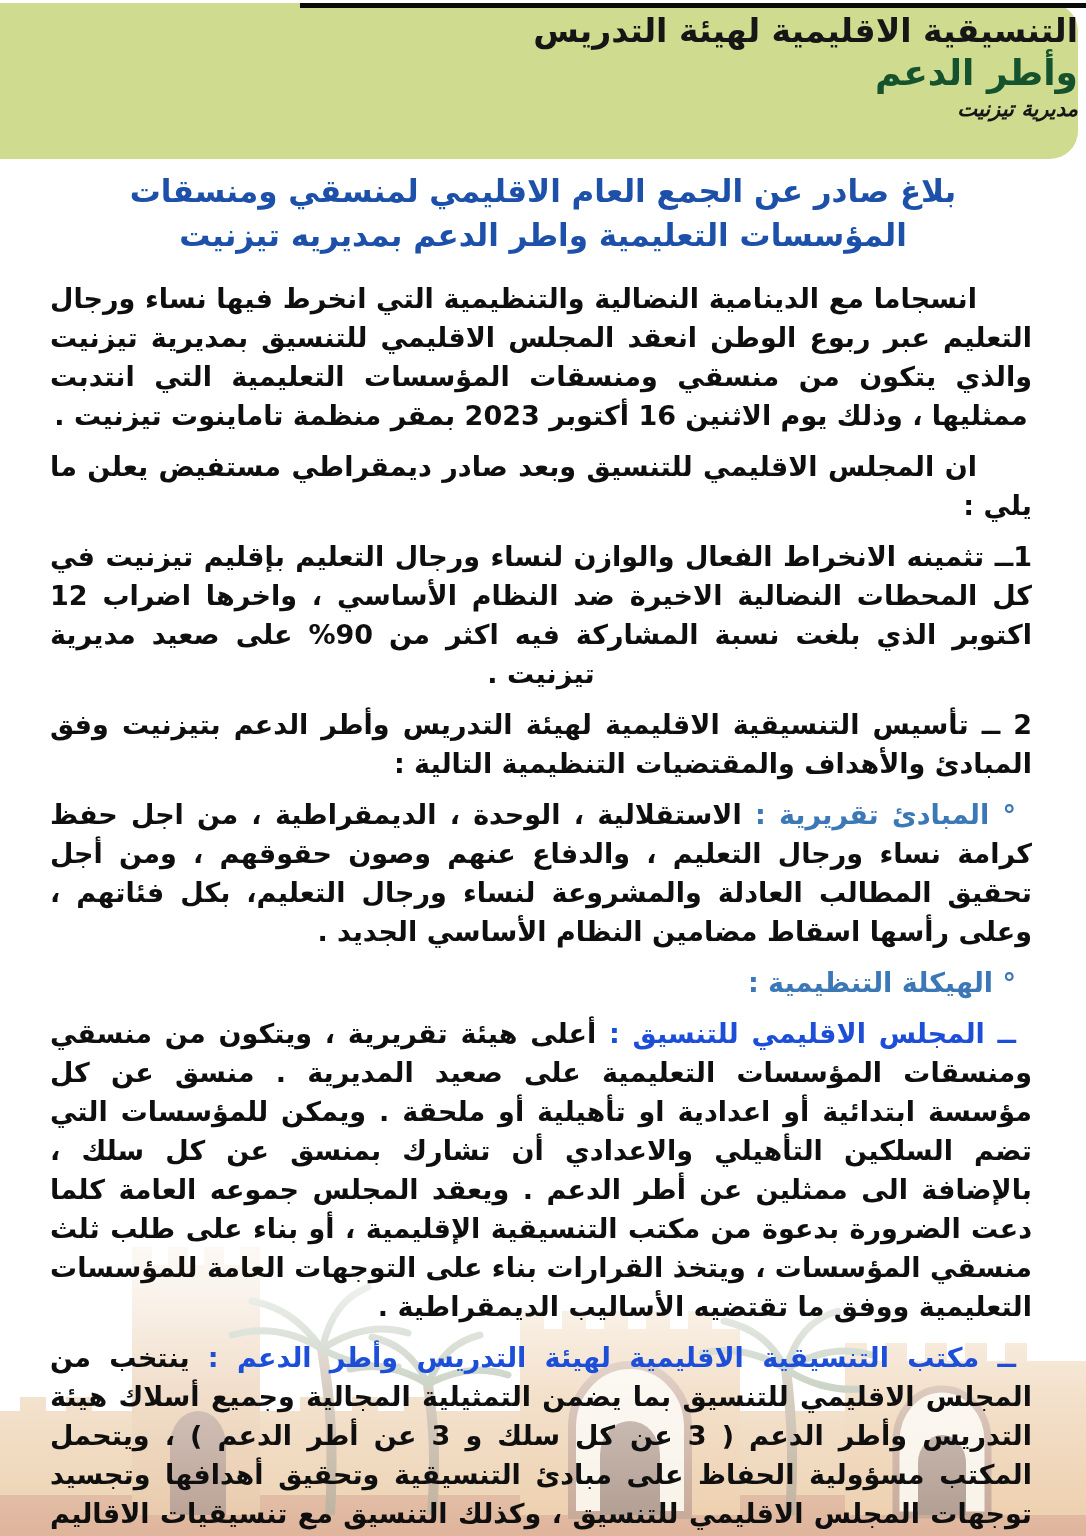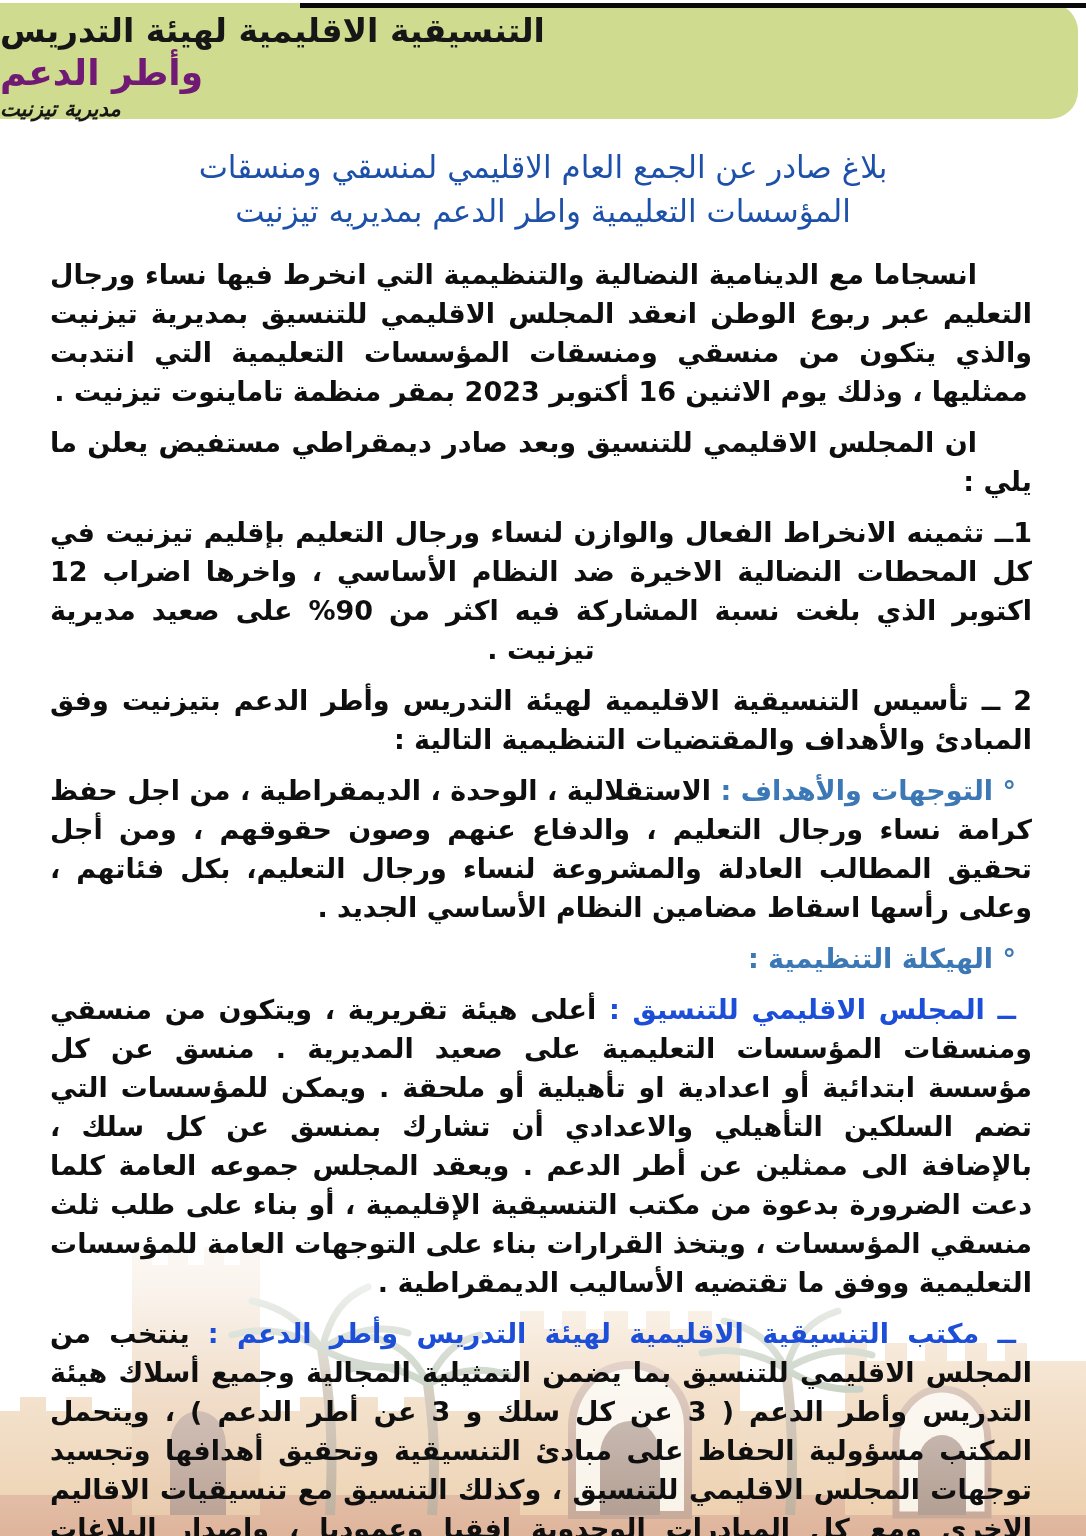--- a/index.html
+++ b/index.html
@@ -9,35 +9,35 @@
   }
   .page{position:relative;width:100%;height:100%;direction:rtl;}
 
   
   .top-scan-line{position:absolute;top:0;left:300px;width:786px;height:5px;background:#0a0a0a;z-index:3;}
 
   
   .banner{
     position:relative;z-index:2;
     margin:3px 8px 0 0;              
-    height:116px;
+    height:156px;
     background:#cfdb8e;
     border-radius:0 28px 28px 0;     
-    text-align:left;
+    text-align:right;
     padding-top:8px;box-sizing:border-box;
   }
   .banner-line1{font-size:33px;font-weight:bold;color:#161616;line-height:40px;}
-  .banner-line2{font-size:36px;font-weight:bold;color:#701a75;line-height:44px;}
+  .banner-line2{font-size:36px;font-weight:bold;color:#14532d;line-height:44px;}
   .banner-line3{font-size:21px;font-weight:bold;color:#161616;line-height:28px;font-style:italic;}
 
   
   .doc-title{
     position:relative;z-index:2;
-    margin-top:26px;text-align:center;
-    color:#1d50a8;font-weight:normal;font-size:31px;line-height:44px;
+    margin-top:10px;text-align:center;
+    color:#1d50a8;font-weight:bold;font-size:31px;line-height:44px;
   }
 
   
   .body-text{
     position:relative;z-index:2;
     margin:22px 42px 0 38px;
     font-size:27px;font-weight:bold;color:#0f0f0f;
     line-height:39px;
     text-align:justify;
   }
@@ -140,21 +140,21 @@
     <div>بلاغ صادر عن الجمع العام الاقليمي لمنسقي ومنسقات</div>
     <div>المؤسسات التعليمية واطر الدعم بمديريه تيزنيت</div>
   </div>
 
   <main class="body-text">
     <p class="para indent-lg last-center">انسجاما مع الدينامية النضالية والتنظيمية التي انخرط فيها نساء ورجال التعليم عبر ربوع الوطن انعقد المجلس الاقليمي للتنسيق بمديرية تيزنيت والذي يتكون من منسقي ومنسقات المؤسسات التعليمية التي انتدبت ممثليها ، وذلك يوم الاثنين 16 أكتوبر 2023 بمقر منظمة تاماينوت تيزنيت .</p>
     <p class="para indent-lg">ان المجلس الاقليمي للتنسيق وبعد صادر ديمقراطي مستفيض يعلن ما يلي :</p>
     <p class="para last-center">1ــ تثمينه الانخراط الفعال والوازن لنساء ورجال التعليم بإقليم تيزنيت في كل المحطات النضالية الاخيرة ضد النظام الأساسي ، واخرها اضراب 12 اكتوبر الذي بلغت نسبة المشاركة فيه اكثر من 90% على صعيد مديرية تيزنيت .</p>
     <p class="para">2 ــ تأسيس التنسيقية الاقليمية لهيئة التدريس وأطر الدعم بتيزنيت وفق المبادئ والأهداف والمقتضيات التنظيمية التالية :</p>
 
-    <p class="para indent-sm"><span class="lead-blue">° التوجهات والأهداف : </span><span>الاستقلالية ، الوحدة ، الديمقراطية ، من اجل حفظ كرامة نساء ورجال التعليم ، والدفاع عنهم وصون حقوقهم  ، ومن أجل تحقيق المطالب العادلة والمشروعة لنساء ورجال التعليم،  بكل فئاتهم ، وعلى رأسها اسقاط مضامين النظام الأساسي الجديد .</span></p>
+    <p class="para indent-sm"><span class="lead-blue">° المبادئ تقريرية : </span><span>الاستقلالية ، الوحدة ، الديمقراطية ، من اجل حفظ كرامة نساء ورجال التعليم ، والدفاع عنهم وصون حقوقهم  ، ومن أجل تحقيق المطالب العادلة والمشروعة لنساء ورجال التعليم،  بكل فئاتهم ، وعلى رأسها اسقاط مضامين النظام الأساسي الجديد .</span></p>
 
     <p class="para indent-sm"><span class="lead-blue">° الهيكلة التنظيمية :</span></p>
 
     <p class="para indent-sm"><span class="lead-teal">ــ المجلس الاقليمي للتنسيق  : </span><span>أعلى هيئة تقريرية ، ويتكون من منسقي ومنسقات المؤسسات التعليمية على صعيد المديرية . منسق عن كل مؤسسة ابتدائية أو اعدادية او تأهيلية أو ملحقة . ويمكن للمؤسسات التي تضم السلكين التأهيلي والاعدادي أن تشارك بمنسق عن كل سلك ، بالإضافة الى ممثلين عن أطر الدعم  . ويعقد المجلس جموعه العامة كلما دعت الضرورة بدعوة من مكتب التنسيقية الإقليمية ، أو بناء على طلب ثلث منسقي المؤسسات ، ويتخذ القرارات بناء على التوجهات العامة للمؤسسات التعليمية ووفق ما تقتضيه الأساليب الديمقراطية .</span></p>
 
     <p class="para indent-sm last-center gap-top"><span class="lead-teal">ــ مكتب التنسيقية الاقليمية لهيئة التدريس وأطر الدعم : </span><span>ينتخب من المجلس الاقليمي للتنسيق بما يضمن التمثيلية المجالية وجميع أسلاك هيئة التدريس وأطر الدعم ( 3 عن كل سلك و 3 عن أطر الدعم ) ، ويتحمل المكتب مسؤولية الحفاظ على مبادئ التنسيقية وتحقيق أهدافها وتجسيد توجهات المجلس الاقليمي للتنسيق  ، وكذلك التنسيق مع تنسيقيات الاقاليم الاخرى ومع كل المبادرات الوحدوية افقيا وعموديا ، واصدار البلاغات والبيانات والخطوات النضالية بما يعكس التوجهات العامة للمؤسسات التعليمية ، اضافة الى تنسيق عمل اللجان الوظيفية المنبثقة عن المجلس الاقليمي للتنسيق .</span></p>
   </main>
 
 </div>
 

